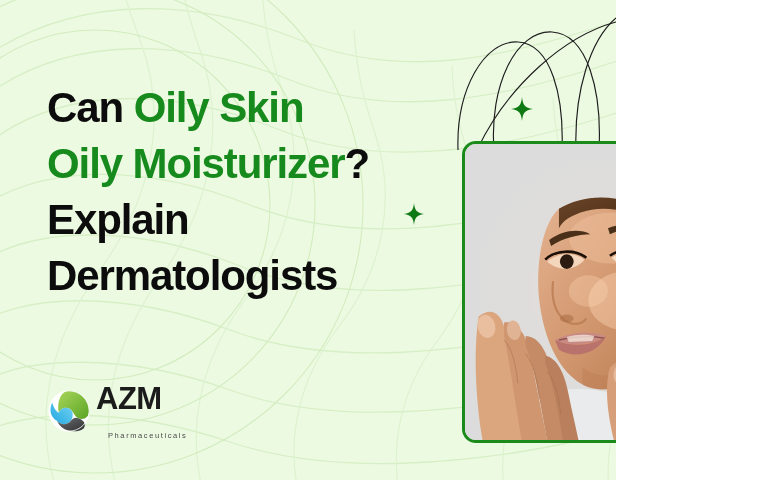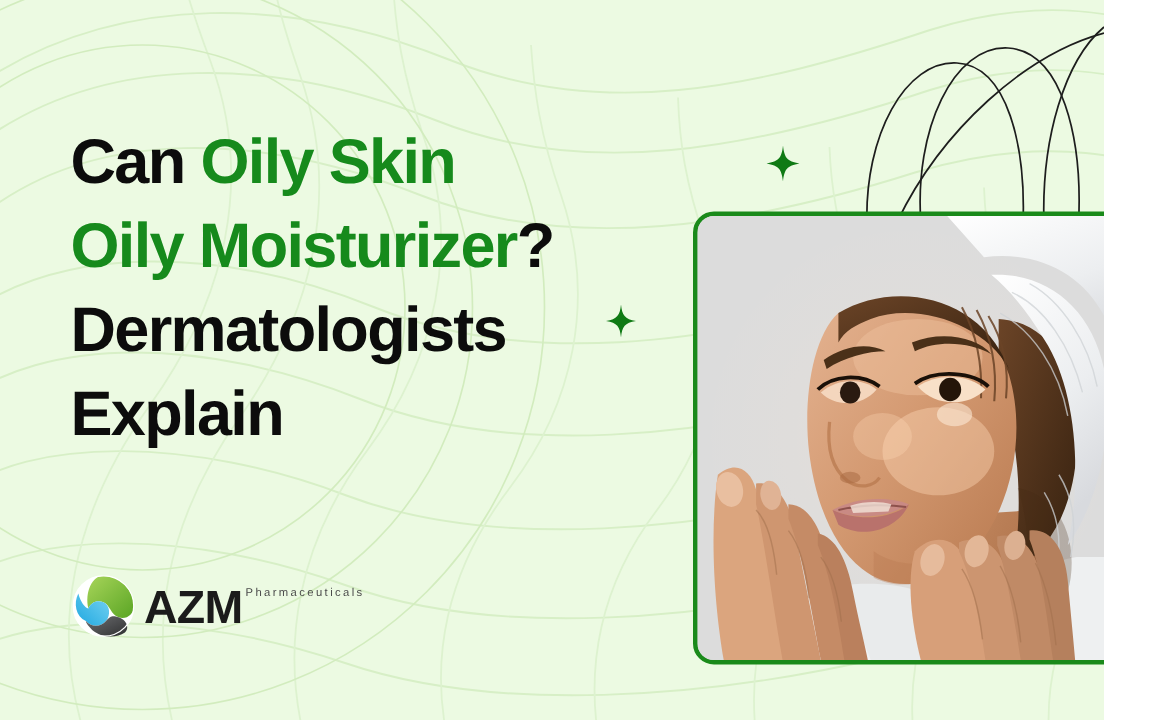--- a/index.html
+++ b/index.html
@@ -6,21 +6,21 @@
 
   html, body {
     width:768px; height:480px;
     overflow:hidden;
     background:#ffffff;
     font-family:"Liberation Sans", sans-serif;
   }
 
   #banner {
     position:relative;
-    width:736px; height:480px;
+    width:616px; height:480px;
     background:#ecfae2;
     overflow:hidden;
   }
 
   
   #bg-waves {
     position:absolute; inset:0;
     width:768px; height:480px;
     pointer-events:none;
   }
@@ -75,37 +75,38 @@
   #logo {
     position:absolute;
     left:48px; top:383px;
     display:flex;
     align-items:center;
     gap:6px;
   }
   #logo-mark { width:42px; height:42px; flex:0 0 42px; }
   #logo-text-wrap {
     display:flex;
-    flex-direction:row;
+    flex-direction:column;
     line-height:1;
+    gap:16px;
   }
   #logo-word {
     font-family:"Liberation Sans", sans-serif;
     font-weight:bold;
     font-size:31px;
     letter-spacing:-0.5px;
     color:#1b1b1b;
   }
   #logo-sub {
     font-family:"Liberation Sans", sans-serif;
     font-size:7.5px;
     letter-spacing:1.6px;
     color:#4a4a4a;
     margin-top:2px;
-    margin-left:2px;
+    margin-left:12px;
   }
 </style>
 </head>
 <body>
 
 <div id="banner">
 
   <svg id="bg-waves" viewBox="0 0 768 480" preserveAspectRatio="none" aria-hidden="true">
     <g fill="none" stroke="#d7efc6" stroke-width="1.3">
       <path d="M-20,60 C80,-10 200,0 300,40 C400,80 500,60 620,20 C700,-5 760,10 800,30"></path>
@@ -139,22 +140,22 @@
       <path d="M2,150 C0,90 28,40 62,42 C96,44 108,98 106,150"></path>
       <path d="M38,150 C33,86 60,30 96,32 C132,34 146,92 143,150"></path>
       <path d="M22,148 C52,86 108,36 160,22"></path>
       <path d="M120,150 C118,92 134,40 160,18"></path>
     </g>
   </svg>
 
   <div id="headline">
     <div class="hl-line"><span class="hl-black">Can </span><span class="hl-green">Oily Skin</span></div>
     <div class="hl-line"><span class="hl-green">Oily Moisturizer</span><span class="hl-black">?</span></div>
+    <div class="hl-line hl-black">Explain</div>
     <div class="hl-line hl-black">Dermatologists</div>
-    <div class="hl-line hl-black">Explain</div>
   </div>
 
   <svg class="sparkle" id="sparkle-top" width="22" height="24" viewBox="0 0 22 24" aria-hidden="true">
     <path d="M11,0 C11.9,8 13.6,10.6 22,12 C13.6,13.4 11.9,16 11,24 C10.1,16 8.4,13.4 0,12 C8.4,10.6 10.1,8 11,0 Z" fill="#0f7a14"></path>
   </svg>
 
   <svg class="sparkle" id="sparkle-mid" width="20" height="22" viewBox="0 0 20 22" aria-hidden="true">
     <path d="M10,0 C10.8,7.3 12.4,9.7 20,11 C12.4,12.3 10.8,14.7 10,22 C9.2,14.7 7.6,12.3 0,11 C7.6,9.7 9.2,7.3 10,0 Z" fill="#0f7a14"></path>
   </svg>
 

